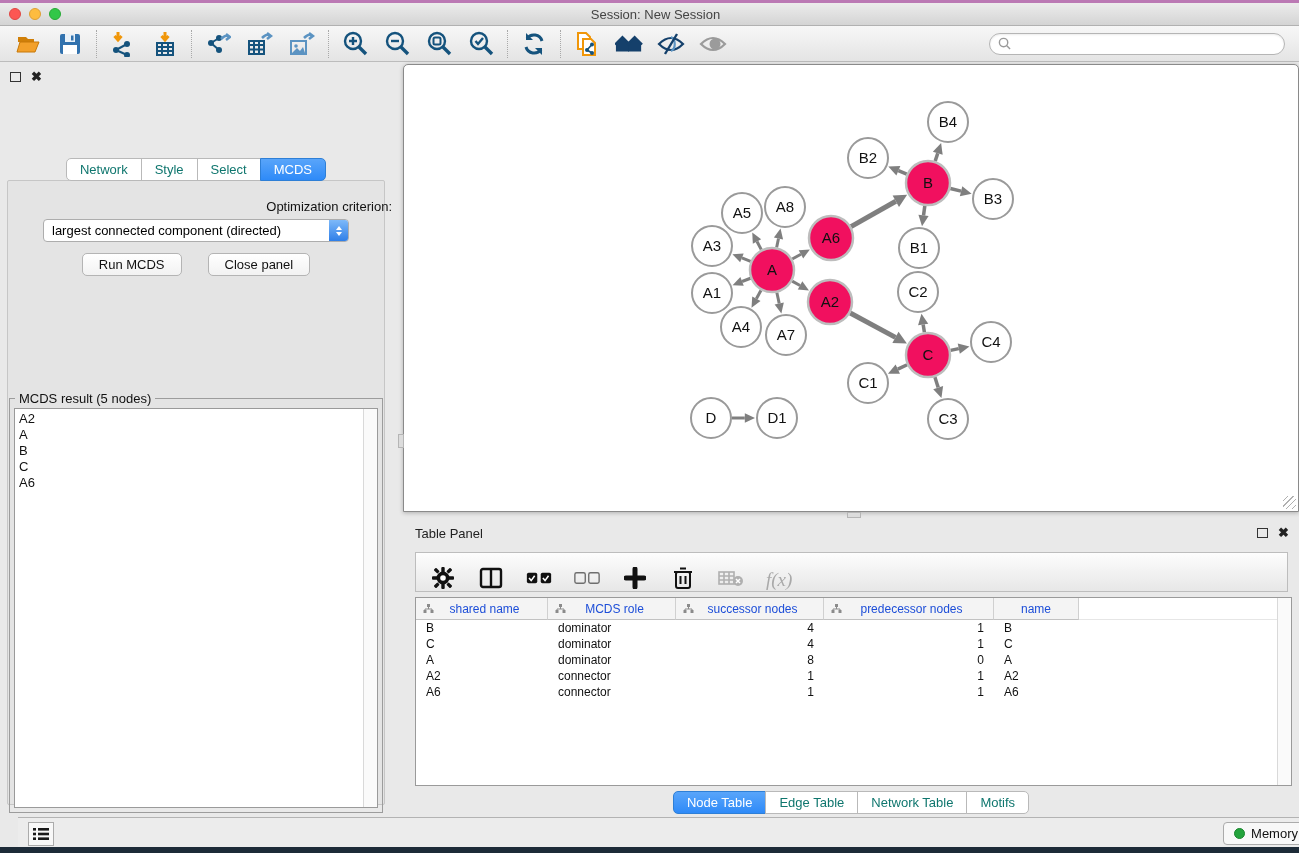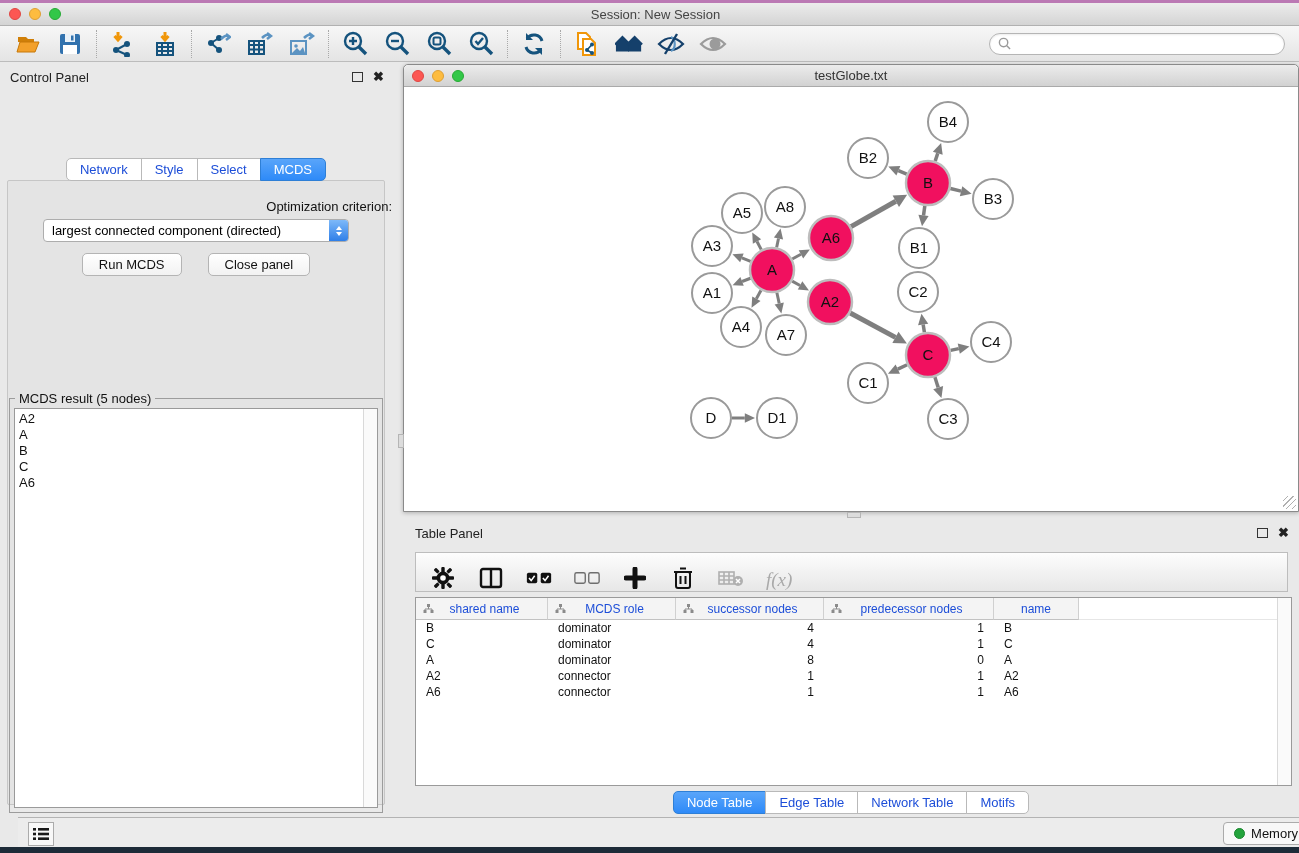--- a/index.html
+++ b/index.html
@@ -37,21 +37,21 @@
   .ph-btns { display:flex; align-items:center; gap:10px; }
   .float-icon { width:11px; height:10px; border:1.6px solid #333; display:inline-block; }
   .close-icon { font-size:13px; font-weight:bold; color:#222; line-height:10px; }
 
   
   .control-panel { position:absolute; left:0; top:62px; width:392px; height:755px; background:#e9e9e9; }
   .cp-header { position:absolute; left:10px; right:8px; top:6px; height:18px; }
   .cp-tabpanel { position:absolute; left:7px; right:7px; top:118px; bottom:12px;
     background:#e4e4e4; border:1px solid #c6c6c6; border-radius:2px; }
   .seg-tabs { position:absolute; top:96px; left:0; right:0; display:flex; justify-content:center; z-index:2; }
-  .seg-tab { padding:3px 13px; font-size:13px; background:#fff; border:1px solid #b9b9b9; margin-left:-1px; color:#1d4ed8; }
+  .seg-tab { padding:3px 13px; font-size:13px; background:#fff; border:1px solid #b9b9b9; margin-left:-1px; color:#0f766e; }
   .seg-tab:first-child { border-radius:5px 0 0 5px; margin-left:0; }
   .seg-tab:last-child { border-radius:0 5px 5px 0; }
   .seg-tab.active { background:linear-gradient(#59a5fa,#2e8af8); color:#fff; border-color:#2e7fd6; }
 
   .cp-criterion-label { position:absolute; top:137px; left:0; right:0; text-align:right; font-size:13px; color:#111; }
   .cp-select { position:absolute; top:157px; left:43px; width:306px; height:23px; background:#fff;
     border:1px solid #adadad; border-radius:4px; display:flex; align-items:center; font-size:13px; }
   .cp-select .sel-text { flex:1; padding-left:8px; white-space:nowrap; }
   .sel-stepper { width:19px; height:21px; border-radius:0 3px 3px 0; background:linear-gradient(#7db9f9,#2f7fe8);
     display:flex; flex-direction:column; align-items:center; justify-content:center; gap:2px; }
@@ -277,21 +277,20 @@
       <svg width="13" height="13" viewBox="0 0 14 14">
           <circle cx="6" cy="6" r="4.5" stroke="#9a9a9a" stroke-width="1.5" fill="none"></circle>
           <path d="M9.5 9.5l3.5 3.5" stroke="#9a9a9a" stroke-width="1.5"></path>
         </svg>
       <input type="text" value="" style="">
     </div>
   </div>
 
   <div class="control-panel">
     <div class="cp-header panel-header">
-      <span class="ph-title">Control Panel</span>
       <span class="ph-btns">
         <span class="float-icon"></span>
         <span class="close-icon">✖</span>
       </span>
     </div>
 
     <div class="seg-tabs">
       <span class="seg-tab">Network</span>
       <span class="seg-tab">Style</span>
       <span class="seg-tab">Select</span>
@@ -324,28 +323,20 @@
             <div class="list-item">B</div>
             <div class="list-item">C</div>
             <div class="list-item">A6</div>
           </div>
         <div class="v-scroll"></div>
       </div>
     </div>
   </div>
 
   <div class="network-window">
-    <div class="nw-titlebar">
-      <div class="lights">
-        <span class="light red"></span>
-        <span class="light yellow"></span>
-        <span class="light green"></span>
-      </div>
-      <div class="nw-title">testGlobe.txt</div>
-    </div>
     <div class="nw-canvas">
       <svg id="graph-svg" width="894" height="424">
           <line x1="345.52383930205286" y1="190.2325282675464" x2="337.06662497712597" y2="193.47446042543504" stroke="#7f7f7f" stroke-width="3"></line>
           <polygon points="327.5424145806451,197.12540774408606 335.38432572245347,189.0858536741154 338.74892423179847,197.86306717675467" fill="#7f7f7f"></polygon>
           <line x1="345.645036109639" y1="173.4580144438556" x2="336.8969494465053" y2="169.95877977860215" stroke="#7f7f7f" stroke-width="3"></line>
           <polygon points="327.4264871994757,166.1705948797903 338.6424856253696,165.59493933144142 335.151413267641,174.32262022576288" fill="#7f7f7f"></polygon>
           <line x1="356.01124522107034" y1="202.2051297548061" x2="351.3842566905015" y2="210.71281834327144" stroke="#7f7f7f" stroke-width="3"></line>
           <polygon points="346.51098283201964,219.67335414757676 347.255382349302,208.4672901927945 355.513131031701,212.95834649374837" fill="#7f7f7f"></polygon>
           <line x1="356.28783204484967" y1="161.64688088521442" x2="351.99703513721045" y2="153.49436676069985" stroke="#7f7f7f" stroke-width="3"></line>
           <polygon points="347.2464215223177,144.46820089240362 356.15615078240575,151.30535852638653 347.83791949201515,155.68337499501317" fill="#7f7f7f"></polygon>

